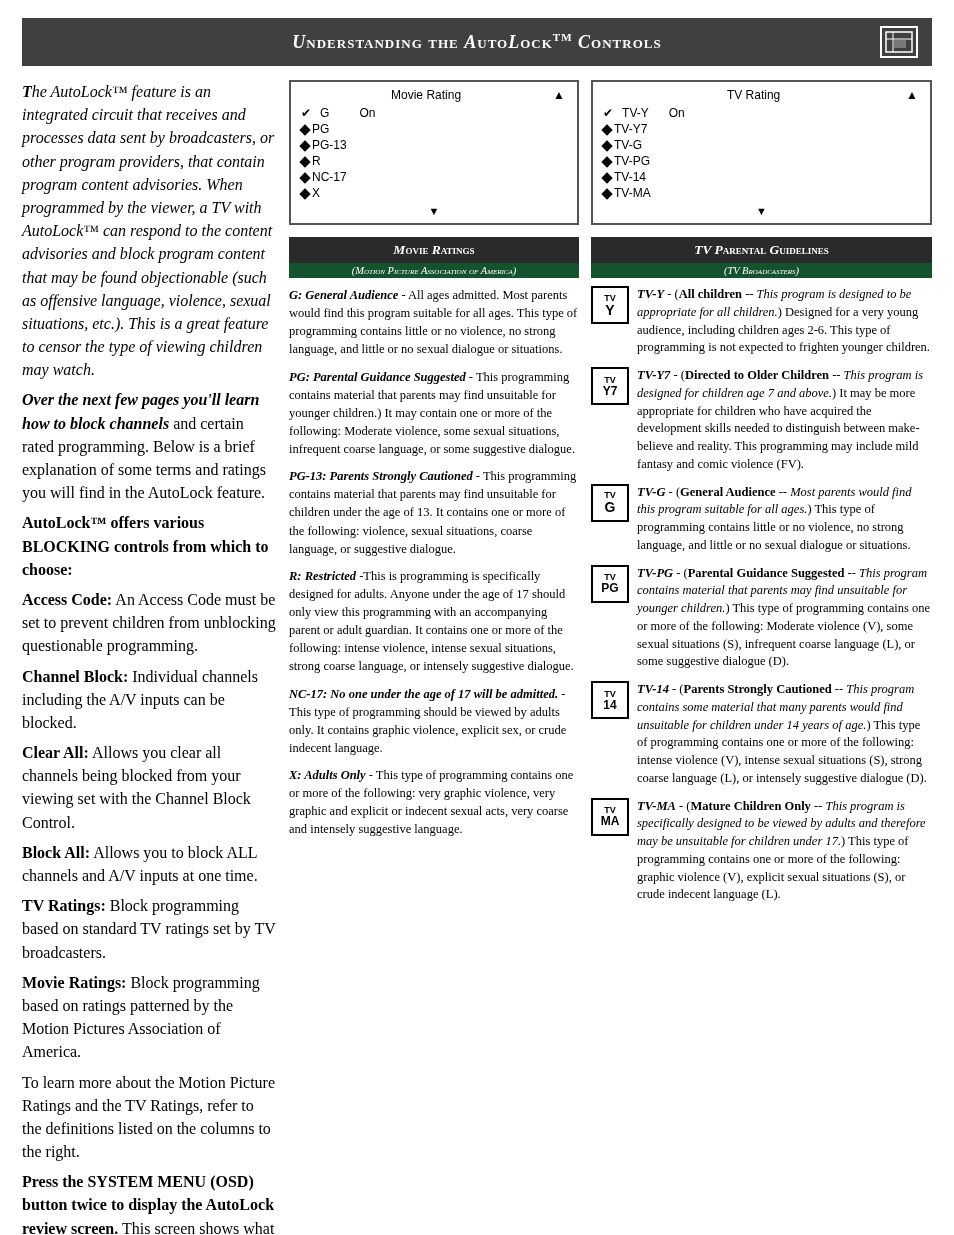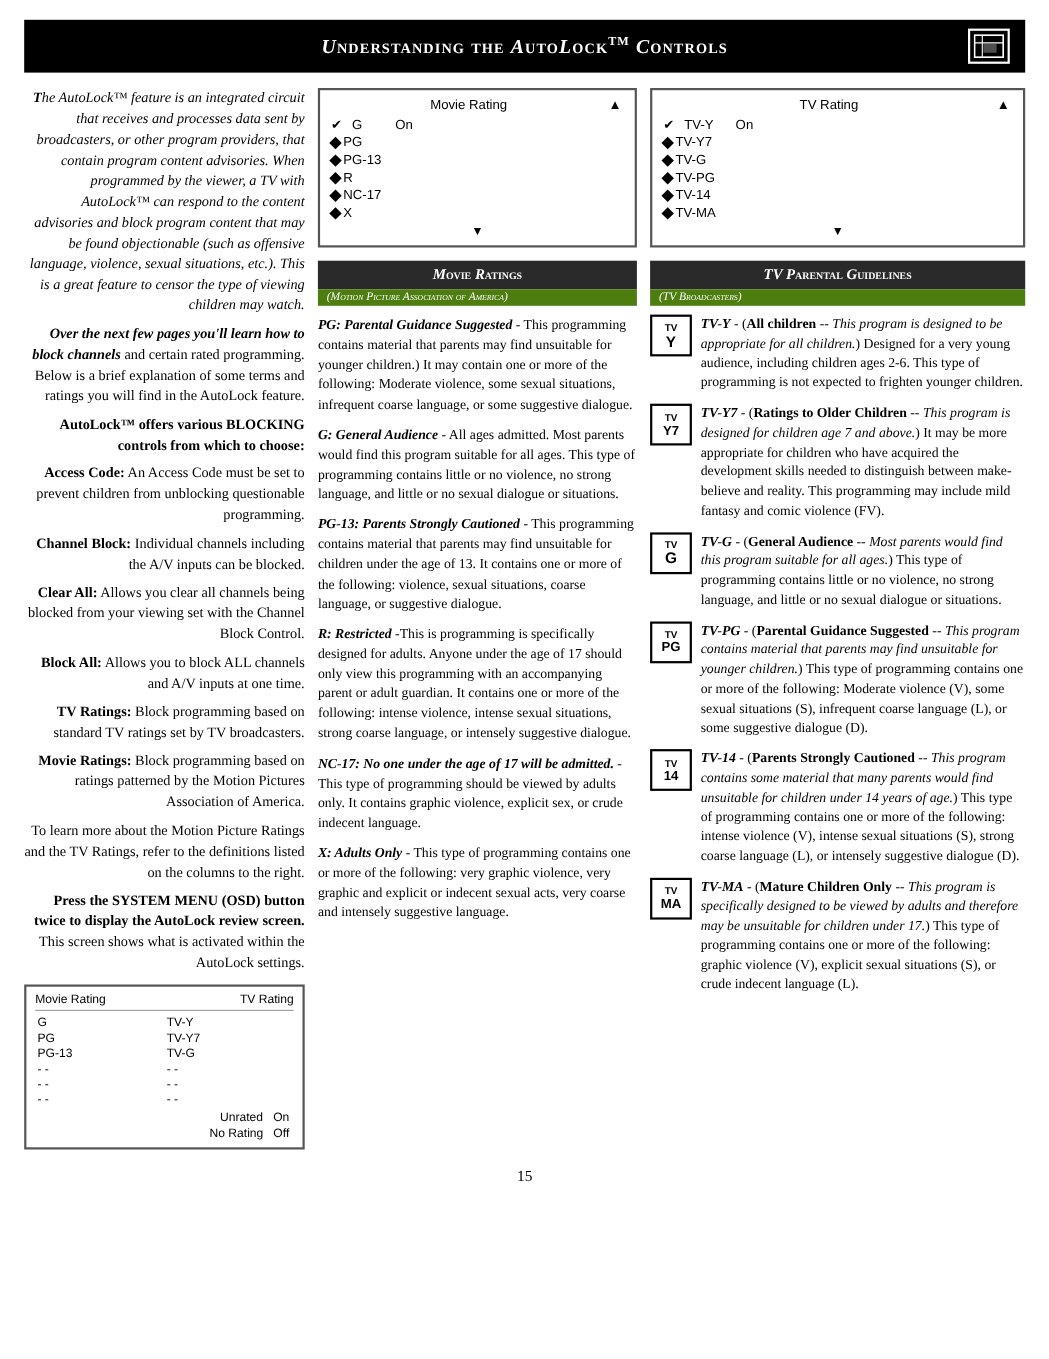--- a/index.html
+++ b/index.html
@@ -8,21 +8,21 @@
       font-family: 'Times New Roman', Times, serif;
       font-size: 13px;
       color: #000;
       width: 954px;
       min-height: 1235px;
       padding: 18px 22px;
     }
 
     
     .page-header {
-      background: #000000;
+      background: #404040;
       color: #fff;
       text-align: center;
       padding: 8px 14px;
       font-size: 17px;
       font-weight: bold;
       letter-spacing: 1px;
       margin-bottom: 14px;
       display: flex;
       align-items: center;
       justify-content: space-between;
@@ -110,36 +110,36 @@
     .section-header {
       background: #2a2a2a;
       color: #fff;
       text-align: center;
       padding: 5px 8px;
       font-size: 13.5px;
       font-weight: bold;
       font-family: 'Times New Roman', serif;
     }
     .section-subheader {
-      background: #4d7c0f;
+      background: #14532d;
       color: #fff;
+      text-align: center;
       padding: 2px 8px;
       font-size: 10.5px;
       font-style: italic;
     }
     .section-header-block {
       margin-bottom: 8px;
     }
 
     
     .col-left p {
       margin-bottom: 7px;
       line-height: 1.45;
-      font-size: 13px;
-      text-align: right;
+      font-size: 16px;
     }
     .col-left p.italic-intro {
       font-style: italic;
     }
     .col-left .bold-label {
       font-weight: bold;
     }
 
     
     .col-mid .rating-entry {
@@ -345,25 +345,25 @@
     <div class="section-header-block">
       <div class="section-header">
         <span style="font-variant:small-caps; font-style:italic;">M</span><span style="font-variant:small-caps;">ovie </span><span style="font-variant:small-caps; font-style:italic;">R</span><span style="font-variant:small-caps;">atings</span>
       </div>
       <div class="section-subheader">
         (<span style="font-variant:small-caps;">Motion Picture Association of America</span>)
       </div>
     </div>
 
     <div class="rating-entry">
+      <span class="rating-title">G: General Audience</span> - All ages admitted. Most parents would find this program suitable for all ages. This type of programming contains little or no violence, no strong language, and little or no sexual dialogue or situations.
+    </div>
+
+    <div class="rating-entry">
       <span class="rating-title">PG: Parental Guidance Suggested</span> - This programming contains material that parents may find unsuitable for younger children.) It may contain one or more of the following: Moderate violence, some sexual situations, infrequent coarse language, or some suggestive dialogue.
-    </div>
-
-    <div class="rating-entry">
-      <span class="rating-title">G: General Audience</span> - All ages admitted. Most parents would find this program suitable for all ages. This type of programming contains little or no violence, no strong language, and little or no sexual dialogue or situations.
     </div>
 
     <div class="rating-entry">
       <span class="rating-title">PG-13: Parents Strongly Cautioned</span> - This programming contains material that parents may find unsuitable for children under the age of 13. It contains one or more of the following: violence, sexual situations, coarse language, or suggestive dialogue.
     </div>
 
     <div class="rating-entry">
       <span class="rating-title">R: Restricted</span> -This is programming is specifically designed for adults.  Anyone under the age of 17 should only view this programming with an accompanying parent or adult guardian. It contains one or more of the following: intense violence, intense sexual situations, strong coarse language, or intensely suggestive dialogue.
     </div>
 
@@ -415,21 +415,21 @@
         <strong><em>TV-Y</em></strong> - (<strong>All children</strong> -- <em>This program is designed to be appropriate for all children.</em>) Designed for a very young audience, including children ages 2-6. This type of programming is not expected to frighten younger children.
       </div>
     </div>
 
     <div class="tv-rating-entry">
       <div class="tv-badge">
         <span class="tv-top">TV</span>
         <span class="tv-bottom-sm">Y7</span>
       </div>
       <div>
-        <strong><em>TV-Y7</em></strong> - (<strong>Ratings to Older Children</strong> -- <em>This program is designed for children age 7 and above.</em>) It may be more appropriate for children who have acquired the development skills needed to distinguish between make-believe and reality. This programming may include mild fantasy and comic violence (FV).
+        <strong><em>TV-Y7</em></strong> - (<strong>Directed to Older Children</strong> -- <em>This program is designed for children age 7 and above.</em>) It may be more appropriate for children who have acquired the development skills needed to distinguish between make-believe and reality. This programming may include mild fantasy and comic violence (FV).
       </div>
     </div>
 
     <div class="tv-rating-entry">
       <div class="tv-badge">
         <span class="tv-top">TV</span>
         <span class="tv-bottom">G</span>
       </div>
       <div>
         <strong><em>TV-G</em></strong> - (<strong>General Audience</strong> -- <em>Most parents would find this program suitable for all ages.</em>) This type of programming contains little or no violence, no strong language, and little or no sexual dialogue or situations.

